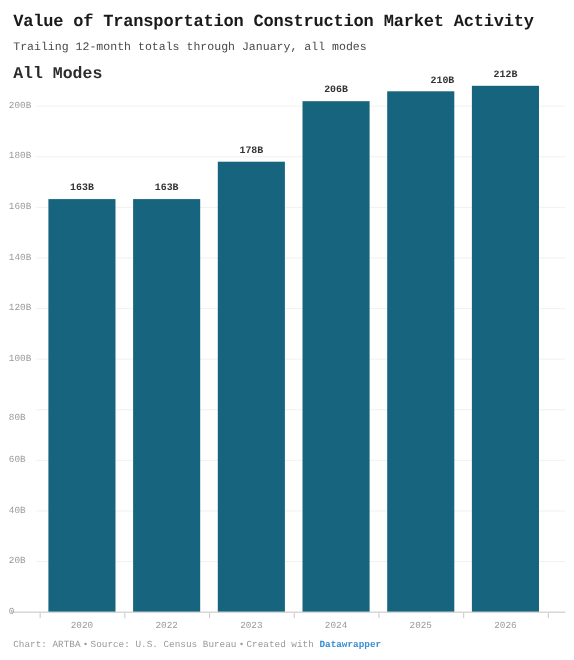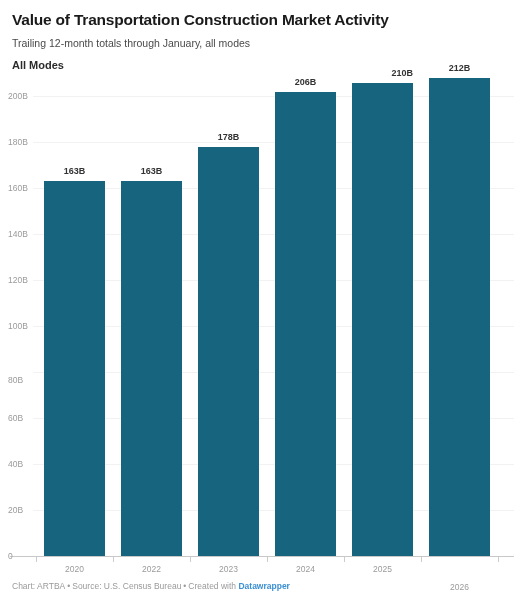--- a/index.html
+++ b/index.html
@@ -13,20 +13,21 @@
     font-family: "Liberation Sans", sans-serif;
     color: #333333;
     overflow: hidden;
   }
   #chart-root {
     position: relative;
     width: 522px;
     height: 600px;
     box-sizing: border-box;
     background: #ffffff;
+    font-family: Liberation Mono, monospace;
   }
 
   
   .header {
     position: absolute;
     left: 12px;
     top: 0;
     right: 10px;
   }
   .chart-title {
@@ -40,21 +41,21 @@
   }
   .chart-subtitle {
     font-size: 10.5px;
     font-weight: normal;
     color: #4a4a4a;
     margin: 0;
     padding-top: 7px;
     line-height: 1.3;
   }
   .series-label {
-    font-size: 11px;
+    font-size: 15px;
     font-weight: bold;
     color: #2b2b2b;
     margin: 0;
     padding-top: 9px;
     line-height: 1.2;
   }
 
   
   .plot {
     position: absolute;
@@ -186,21 +187,21 @@
     <div class="xtick-mark" style="left:267px; top:557px; height:5px;"></div>
     <div class="xtick-mark" style="left:344px; top:557px; height:5px;"></div>
     <div class="xtick-mark" style="left:421px; top:557px; height:5px;"></div>
     <div class="xtick-mark" style="left:498px; top:557px; height:5px;"></div>
 
     <div class="xtick-label" style="left:44px;  top:565px; width:61px;">2020</div>
     <div class="xtick-label" style="left:121px; top:565px; width:61px;">2022</div>
     <div class="xtick-label" style="left:198px; top:565px; width:61px;">2023</div>
     <div class="xtick-label" style="left:275px; top:565px; width:61px;">2024</div>
     <div class="xtick-label" style="left:352px; top:565px; width:61px;">2025</div>
-    <div class="xtick-label" style="left:429px; top:583px; width:61px;text-align:center;">2026</div>
+    <div class="xtick-label" style="left:429px; top:565px; width:61px;text-align:center;">2026</div>
   </div>
 
   <div class="footer">
     <span>Chart: ARTBA</span><span class="sep">•</span><span>Source: U.S. Census Bureau</span><span class="sep">•</span><span>Created with</span>
     <a class="dw-link" href="#">Datawrapper</a>
   </div>
 
 </div>
 
 </body></html>

